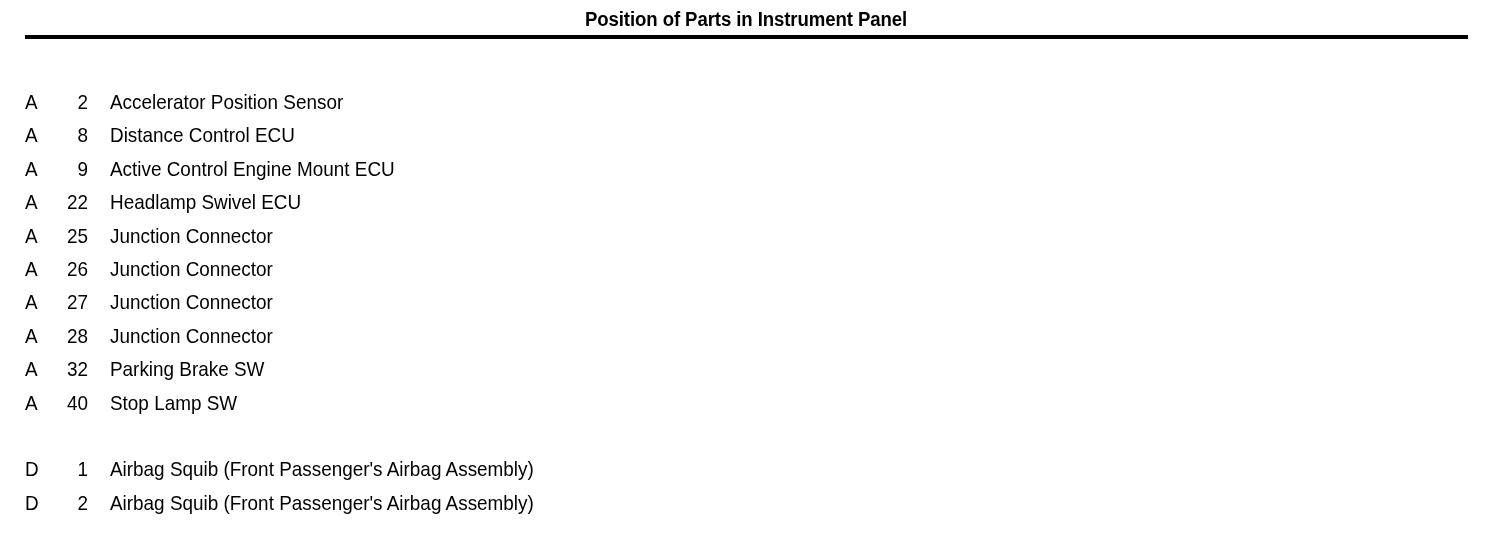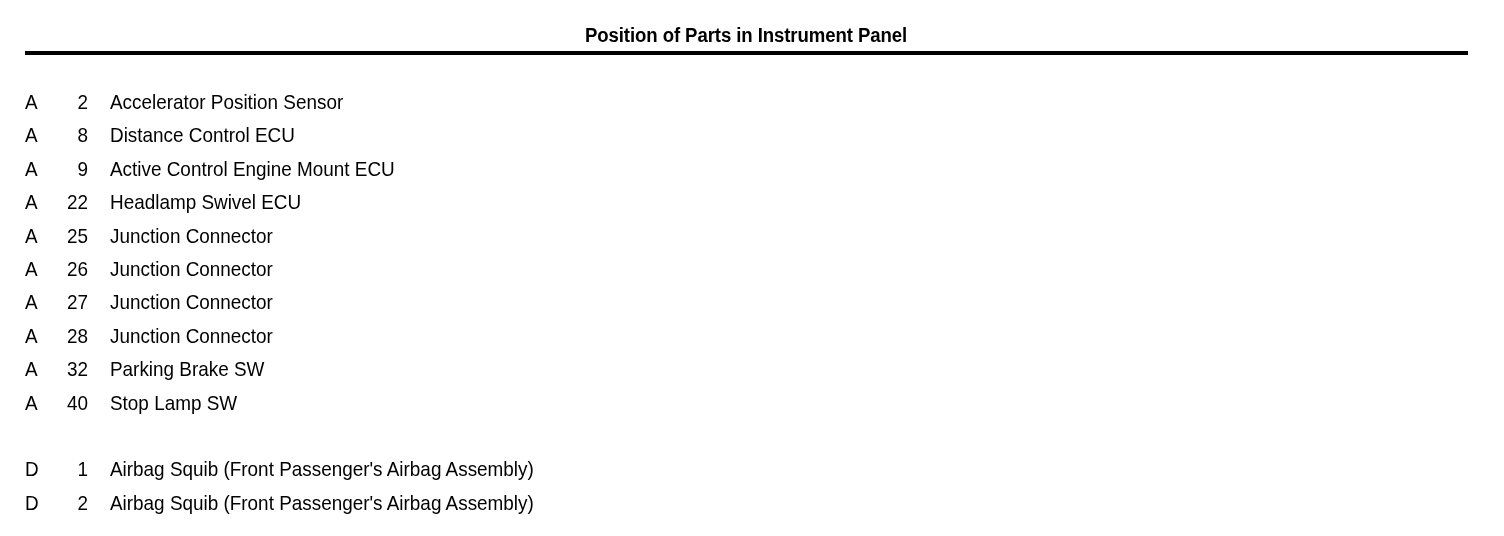--- a/index.html
+++ b/index.html
@@ -18,21 +18,20 @@
     -webkit-font-smoothing: none;
   }
 
   
   .page-header {
     position: absolute;
     left: 0;
     top: 0;
     width: 1504px;
     height: 40px;
-    margin-top: 16px;
   }
   .page-title {
     position: absolute;
     left: 0;
     top: 7px;
     width: 1492px;          
     text-align: center;
     font-size: 20px;
     font-weight: bold;
     line-height: 24px;

